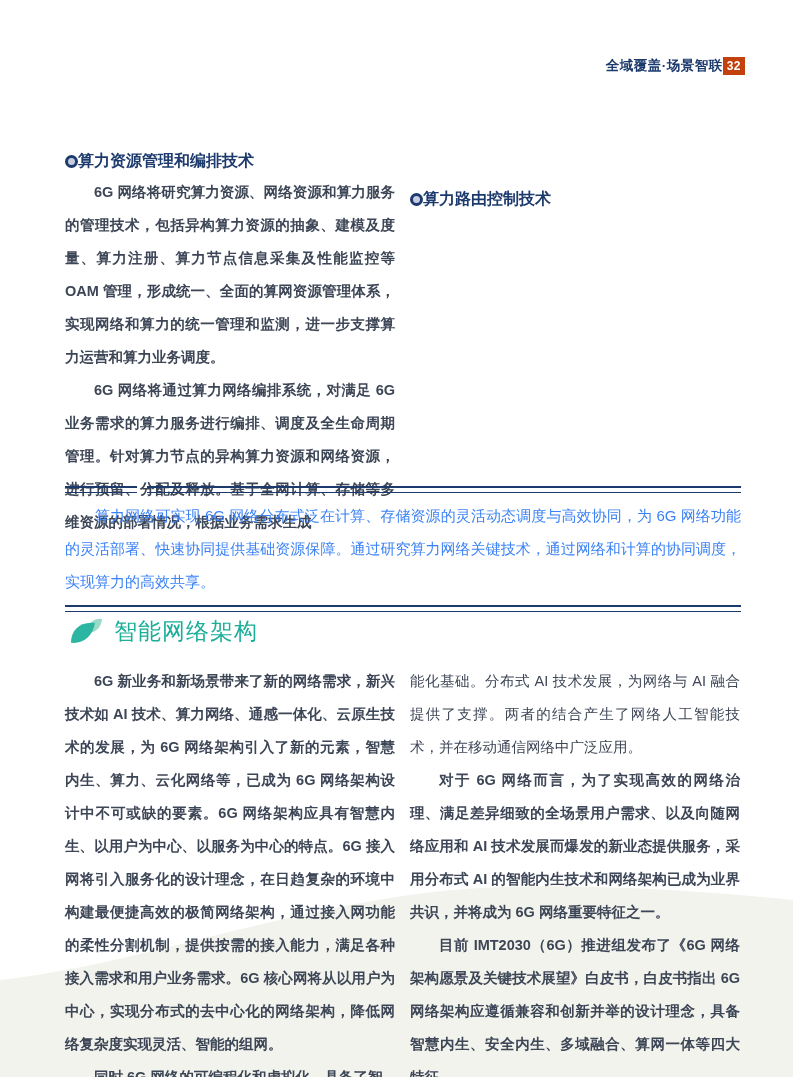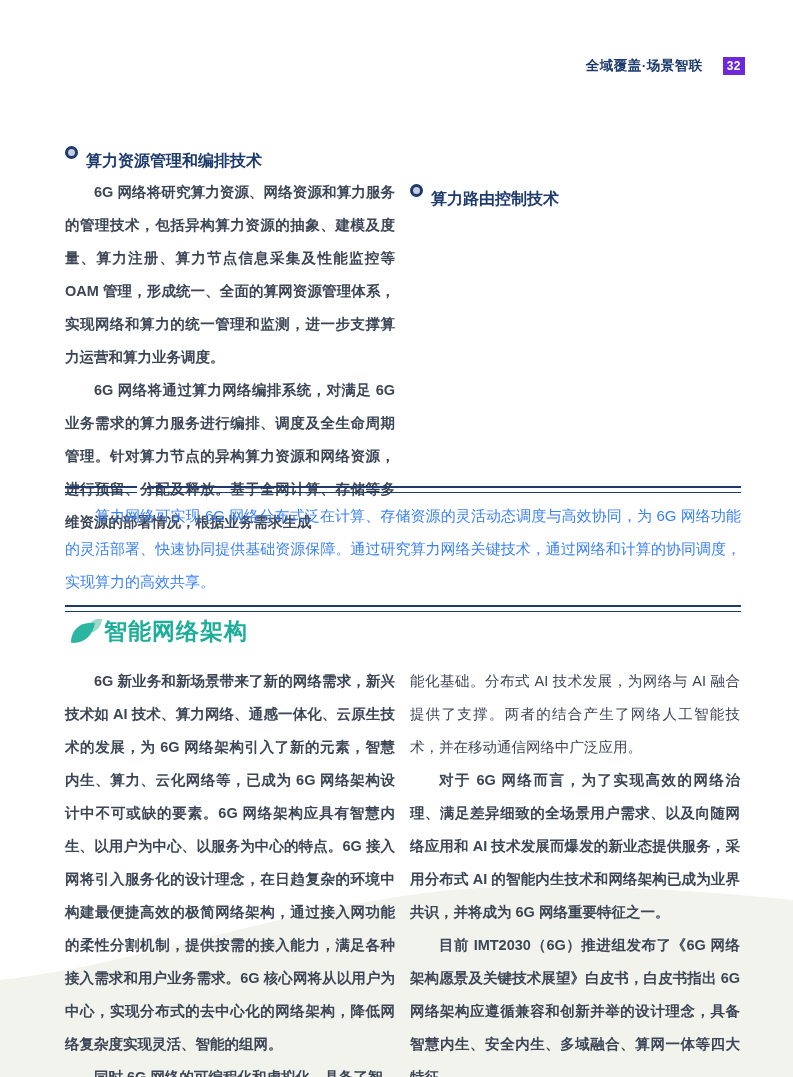--- a/index.html
+++ b/index.html
@@ -6,34 +6,34 @@
   body{
     width:793px;height:1077px;position:relative;background:#ffffff;
     font-family:"Liberation Sans","DejaVu Sans",sans-serif;
     overflow:hidden;
   }
   .bg-wave{position:absolute;left:0;bottom:0;width:793px;height:210px;z-index:0;}
   .layer{position:absolute;z-index:1;}
 
   
   .page-header{
-    top:57px;right:48px;display:flex;align-items:center;gap:20px;
+    top:57px;right:48px;display:flex;align-items:center;gap:0;
     color:#1d3a6d;font-size:13.5px;font-weight:bold;letter-spacing:.5px;
   }
   .page-badge{
-    background:#6d28d9;color:#ffffff;font-size:12px;font-weight:bold;
+    background:#c2410c;color:#ffffff;font-size:12px;font-weight:bold;
     padding:2px 4px;line-height:14px;display:inline-block;
   }
 
   
   .two-col{left:65px;width:676px;display:flex;gap:15px;}
   .col{width:330px;flex:0 0 330px;}
 
   .col-heading{
-    display:flex;align-items:flex-start;gap:8px;
+    display:flex;align-items:center;
     color:#1d3a6d;font-size:16px;font-weight:bold;line-height:30px;
   }
   .ring-dot{
     width:7px;height:7px;border-radius:50%;
     border:3px solid #1d3a6d;background:#c7cce2;flex:0 0 auto;
   }
   p.body{
     margin:0;font-size:14.5px;line-height:33px;color:#3d4656;
     text-align:justify;text-justify:inter-ideograph;
   }
@@ -46,22 +46,22 @@
   .dline{height:4px;border-top:2px solid #1d3a6d;border-bottom:1.5px solid #1d3a6d;}
   .seg-short{width:72px;flex:0 0 72px;}
   .seg-long{flex:1;}
   .callout-text{
     margin:6px 0 7px 0;font-size:15px;line-height:33px;color:#3b82f6;
     text-align:justify;text-indent:2em;
   }
 
   
   .section-title{
-    left:70px;top:616px;display:flex;align-items:center;gap:2px;
-    color:#1cae99;font-size:23px;font-weight:bold;letter-spacing:1px;
+    left:70px;top:616px;display:flex;align-items:center;gap:12px;
+    color:#1cae99;font-size:23px;font-weight:normal;letter-spacing:1px;
   }
   .leaf-icon{width:32px;height:30px;flex:0 0 auto;}
 </style>
 </head>
 <body>
 
 <svg class="bg-wave" viewBox="0 0 793 210" preserveAspectRatio="none">
   <path d="M0 113 C150 97 320 26 500 20 C610 17 710 25 793 33 L793 210 L0 210 Z" fill="#f2f3ec"></path>
 </svg>
 

